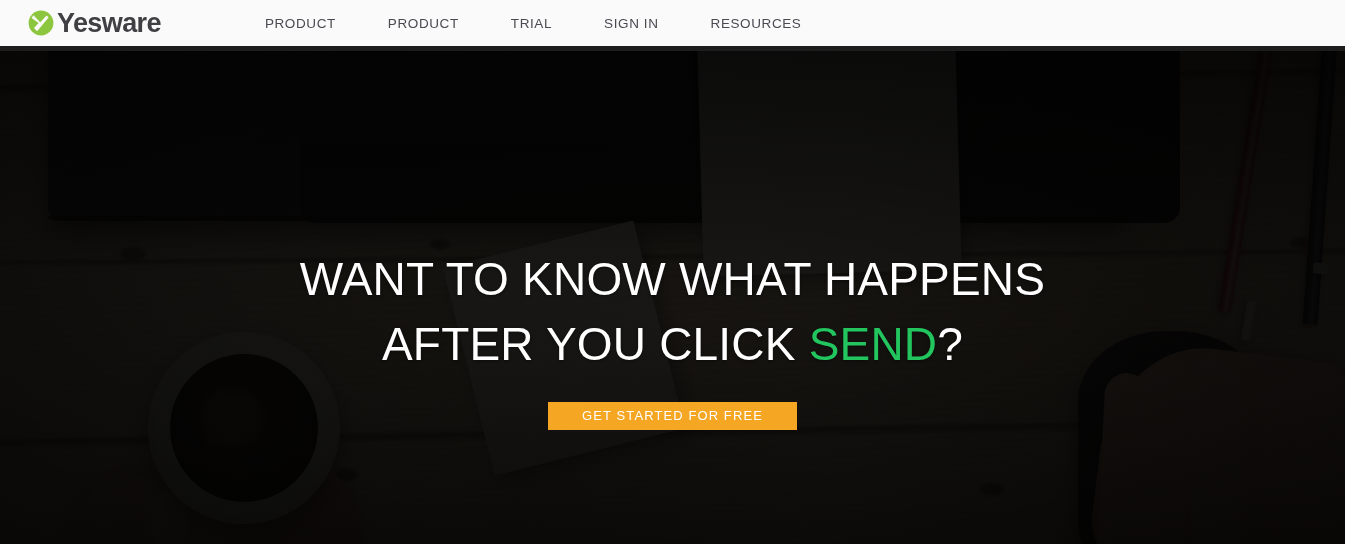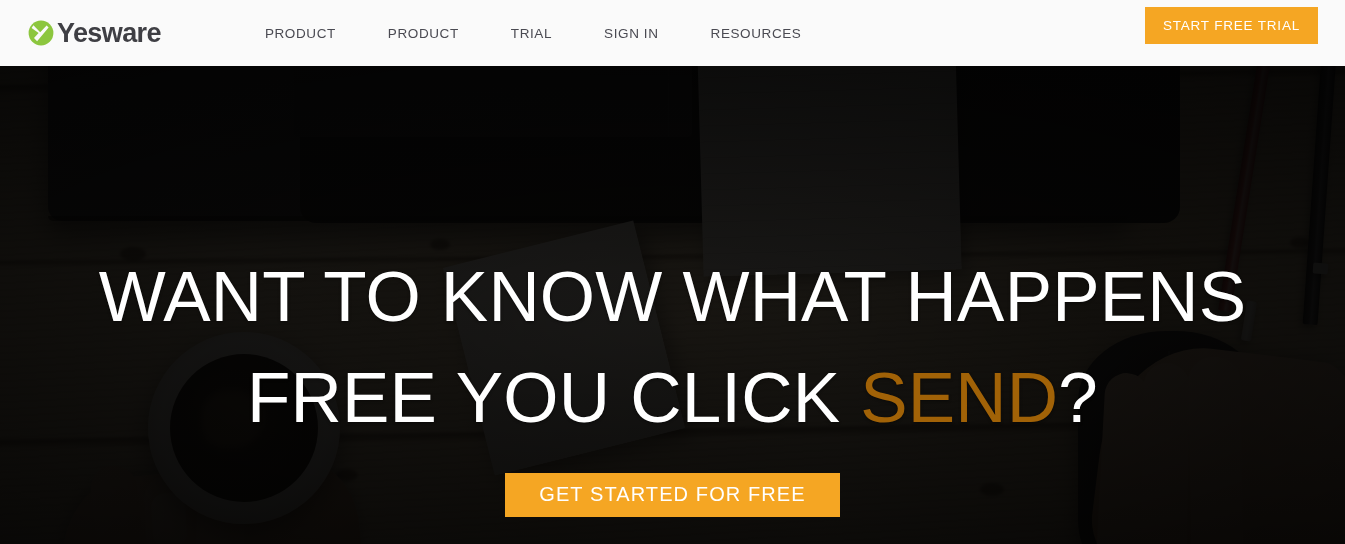--- a/index.html
+++ b/index.html
@@ -6,21 +6,21 @@
   * { margin:0; padding:0; box-sizing:border-box; }
   html,body { width:1345px; height:544px; overflow:hidden; }
   body {
     font-family:"Liberation Sans", sans-serif;
     background:#1d1d1d;
   }
 
   
   .navbar {
     position:absolute; top:0; left:0;
-    width:1345px; height:66px;
+    width:1345px; height:46px;
     background:#fafafa;
     display:flex; align-items:center;
     z-index:20;
   }
   .brand {
     display:flex; align-items:center;
     margin-left:28px;
     height:51px;
   }
   .brand-mark {
@@ -312,39 +312,39 @@
     display:flex;
     flex-direction:column;
     align-items:center;
     z-index:5;
   }
   .headline {
     margin-top:196px;
     width:100%;
     text-align:center;
     color:#ffffff;
-    font-size:71px;
+    font-size:46px;
     font-weight:300;
     line-height:1.42;
     letter-spacing:0.2px;
     text-shadow:0 1px 3px rgba(0,0,0,0.45);
   }
   .headline-l1, .headline-l2 { display:block; white-space:nowrap; }
-  .send-accent { color:#a16207; }
+  .send-accent { color:#22c55e; }
 
   .cta-btn {
     margin-top:24px;
     background:#f5a623;
     color:#ffffff;
     border:none;
     font-family:"Liberation Sans", sans-serif;
-    font-size:20px;
+    font-size:13px;
     letter-spacing:1.1px;
     padding:0 34px;
-    height:44px;
+    height:28px;
     cursor:pointer;
     display:flex; align-items:center; justify-content:center;
     white-space:nowrap;
   }
 </style>
 </head>
 <body>
 
 <div class="navbar">
 
@@ -359,21 +359,20 @@
   </div>
 
   <nav class="nav-links">
     <a class="nav-link" href="#">PRODUCT</a>
     <a class="nav-link" href="#">PRODUCT</a>
     <a class="nav-link" href="#">TRIAL</a>
     <a class="nav-link" href="#">SIGN IN</a>
     <a class="nav-link" href="#">RESOURCES</a>
   </nav>
 
-  <button class="trial-btn">START FREE TRIAL</button>
 </div>
 
 <section class="hero">
 
   <div class="hero-photo">
     <div class="desk"></div>
     <div class="seam s1"></div>
     <div class="seam s2"></div>
     <div class="seam s3"></div>
 
@@ -417,18 +416,18 @@
     <div class="rf rf1"></div>
     <div class="rf rf2"></div>
     <div class="rf rf3"></div>
   </div>
 
   <div class="hero-overlay"></div>
 
   <div class="hero-content">
     <h1 class="headline">
       <span class="headline-l1">WANT TO KNOW WHAT HAPPENS</span>
-      <span class="headline-l2"><span>FREE YOU CLICK </span><span class="send-accent">SEND</span><span>?</span></span>
+      <span class="headline-l2"><span>AFTER YOU CLICK </span><span class="send-accent">SEND</span><span>?</span></span>
     </h1>
 
     <button class="cta-btn">GET STARTED FOR FREE</button>
   </div>
 </section>
 
 </body></html>

